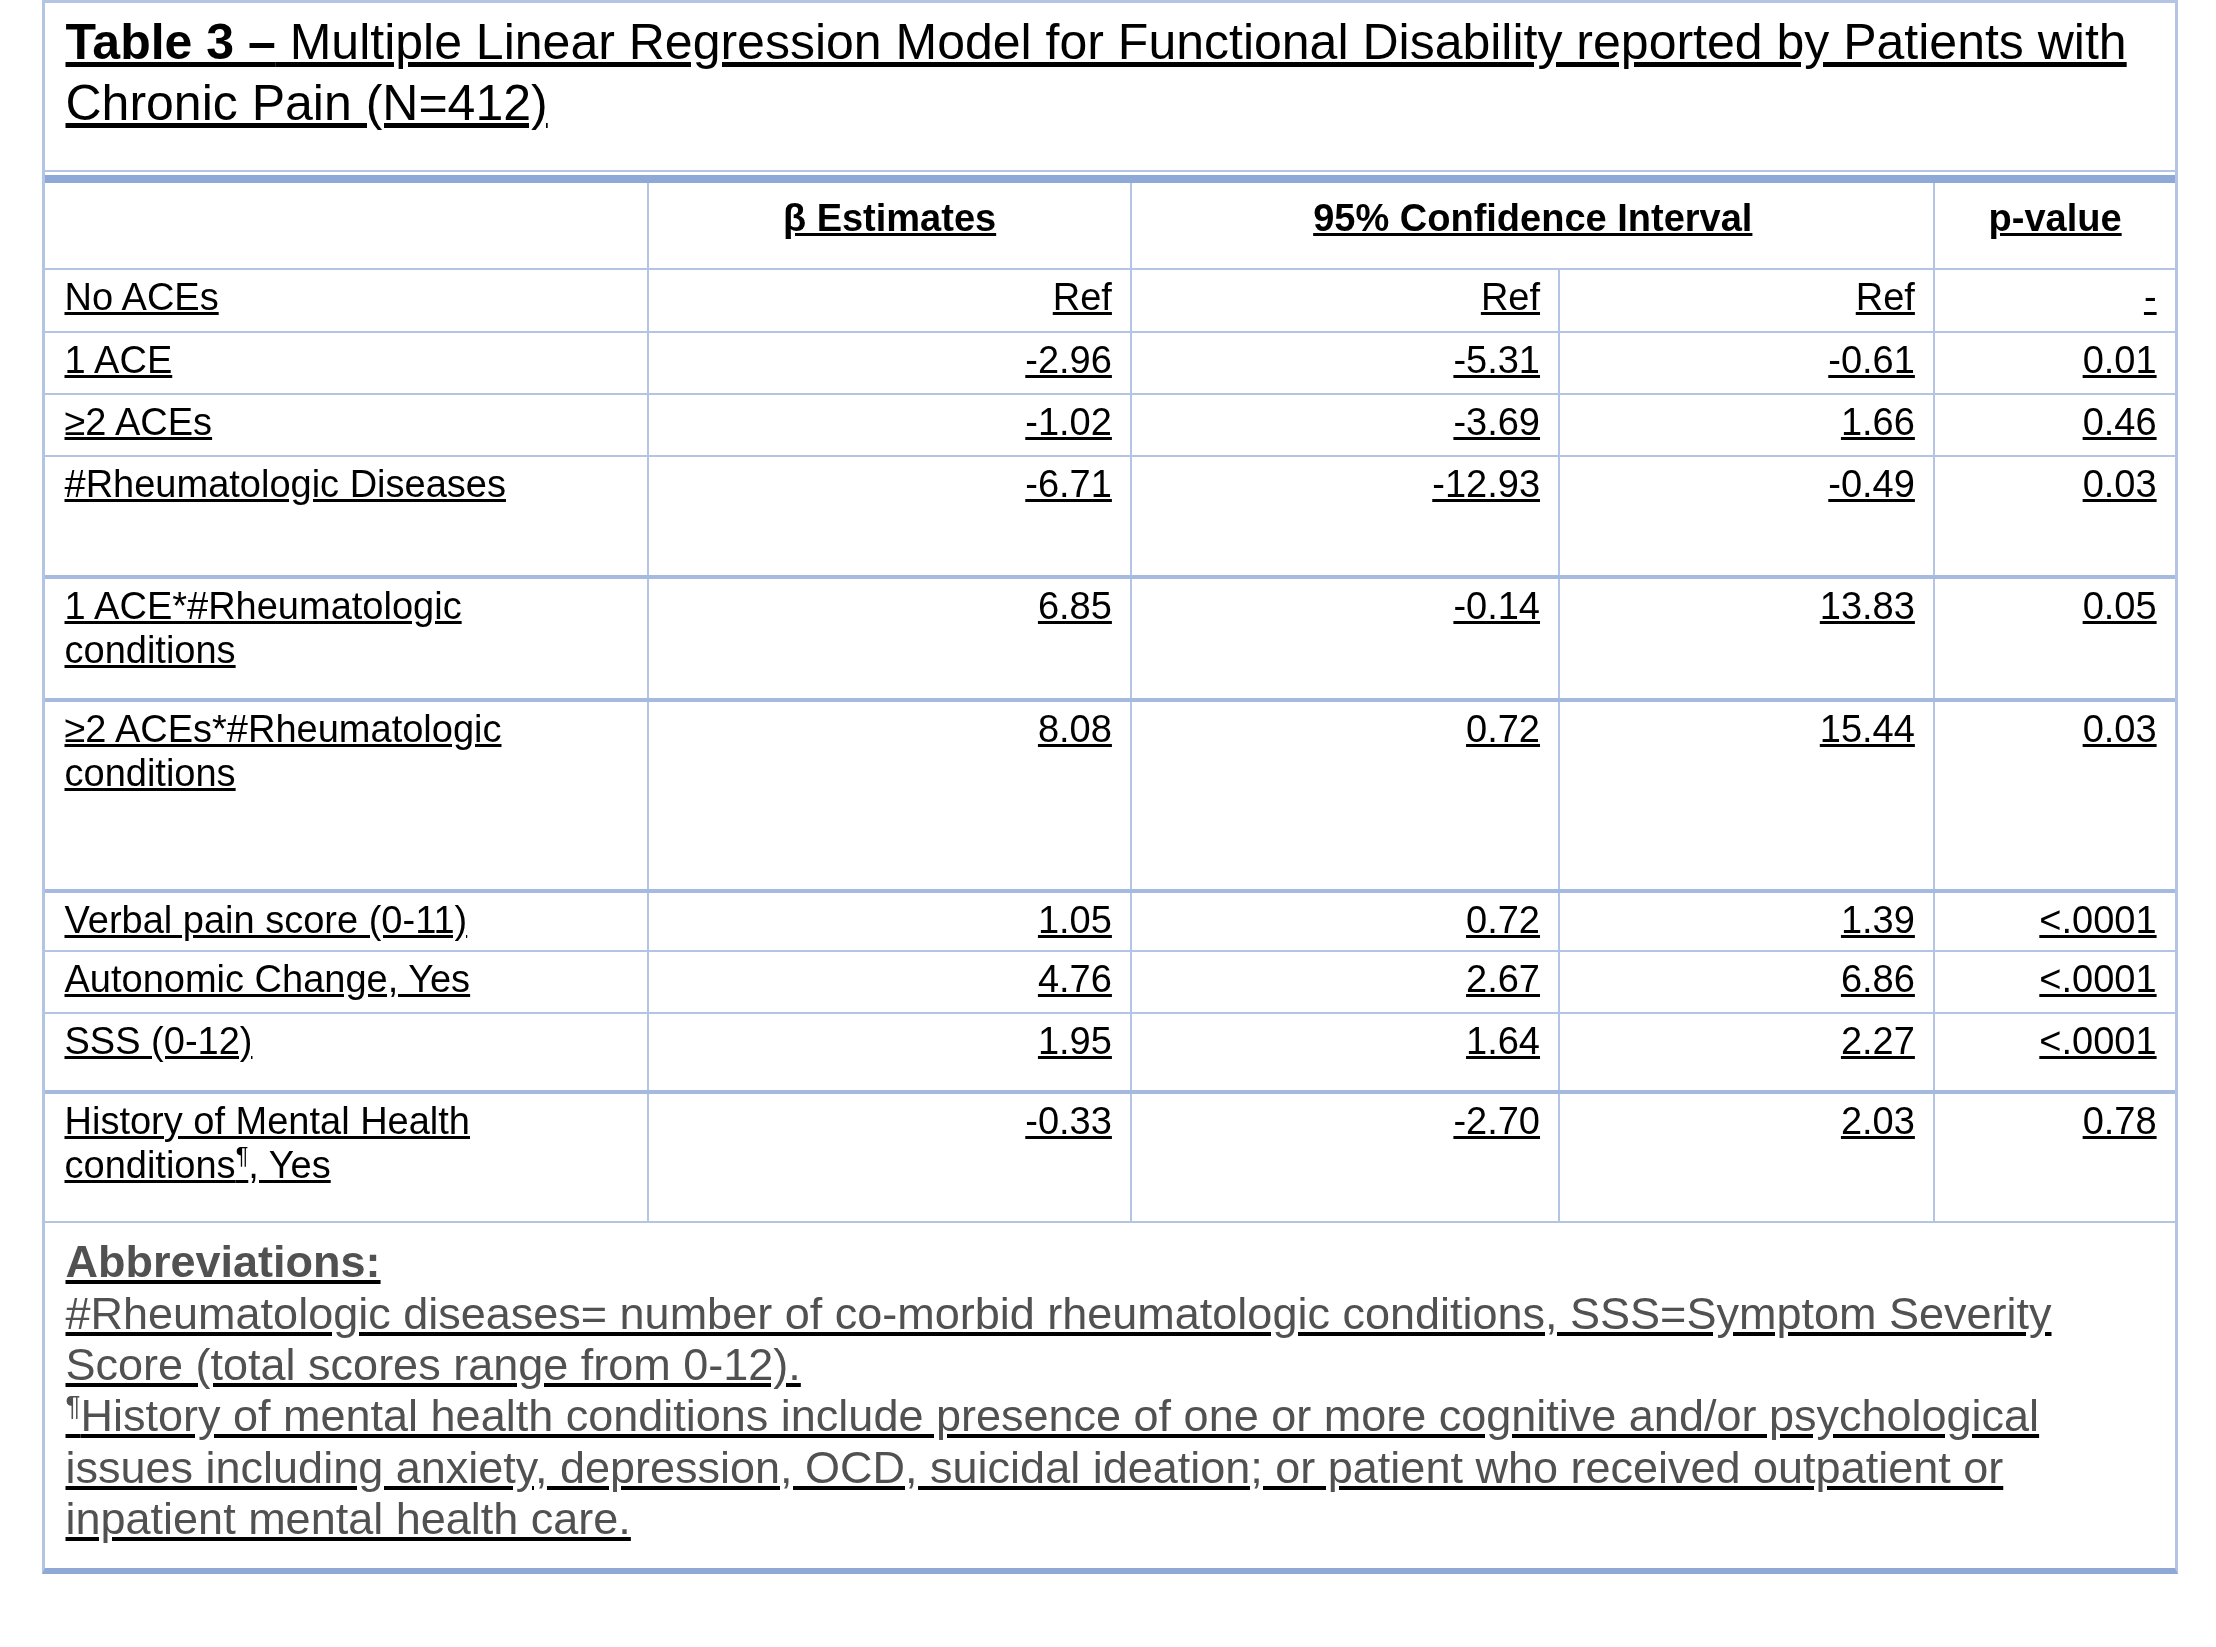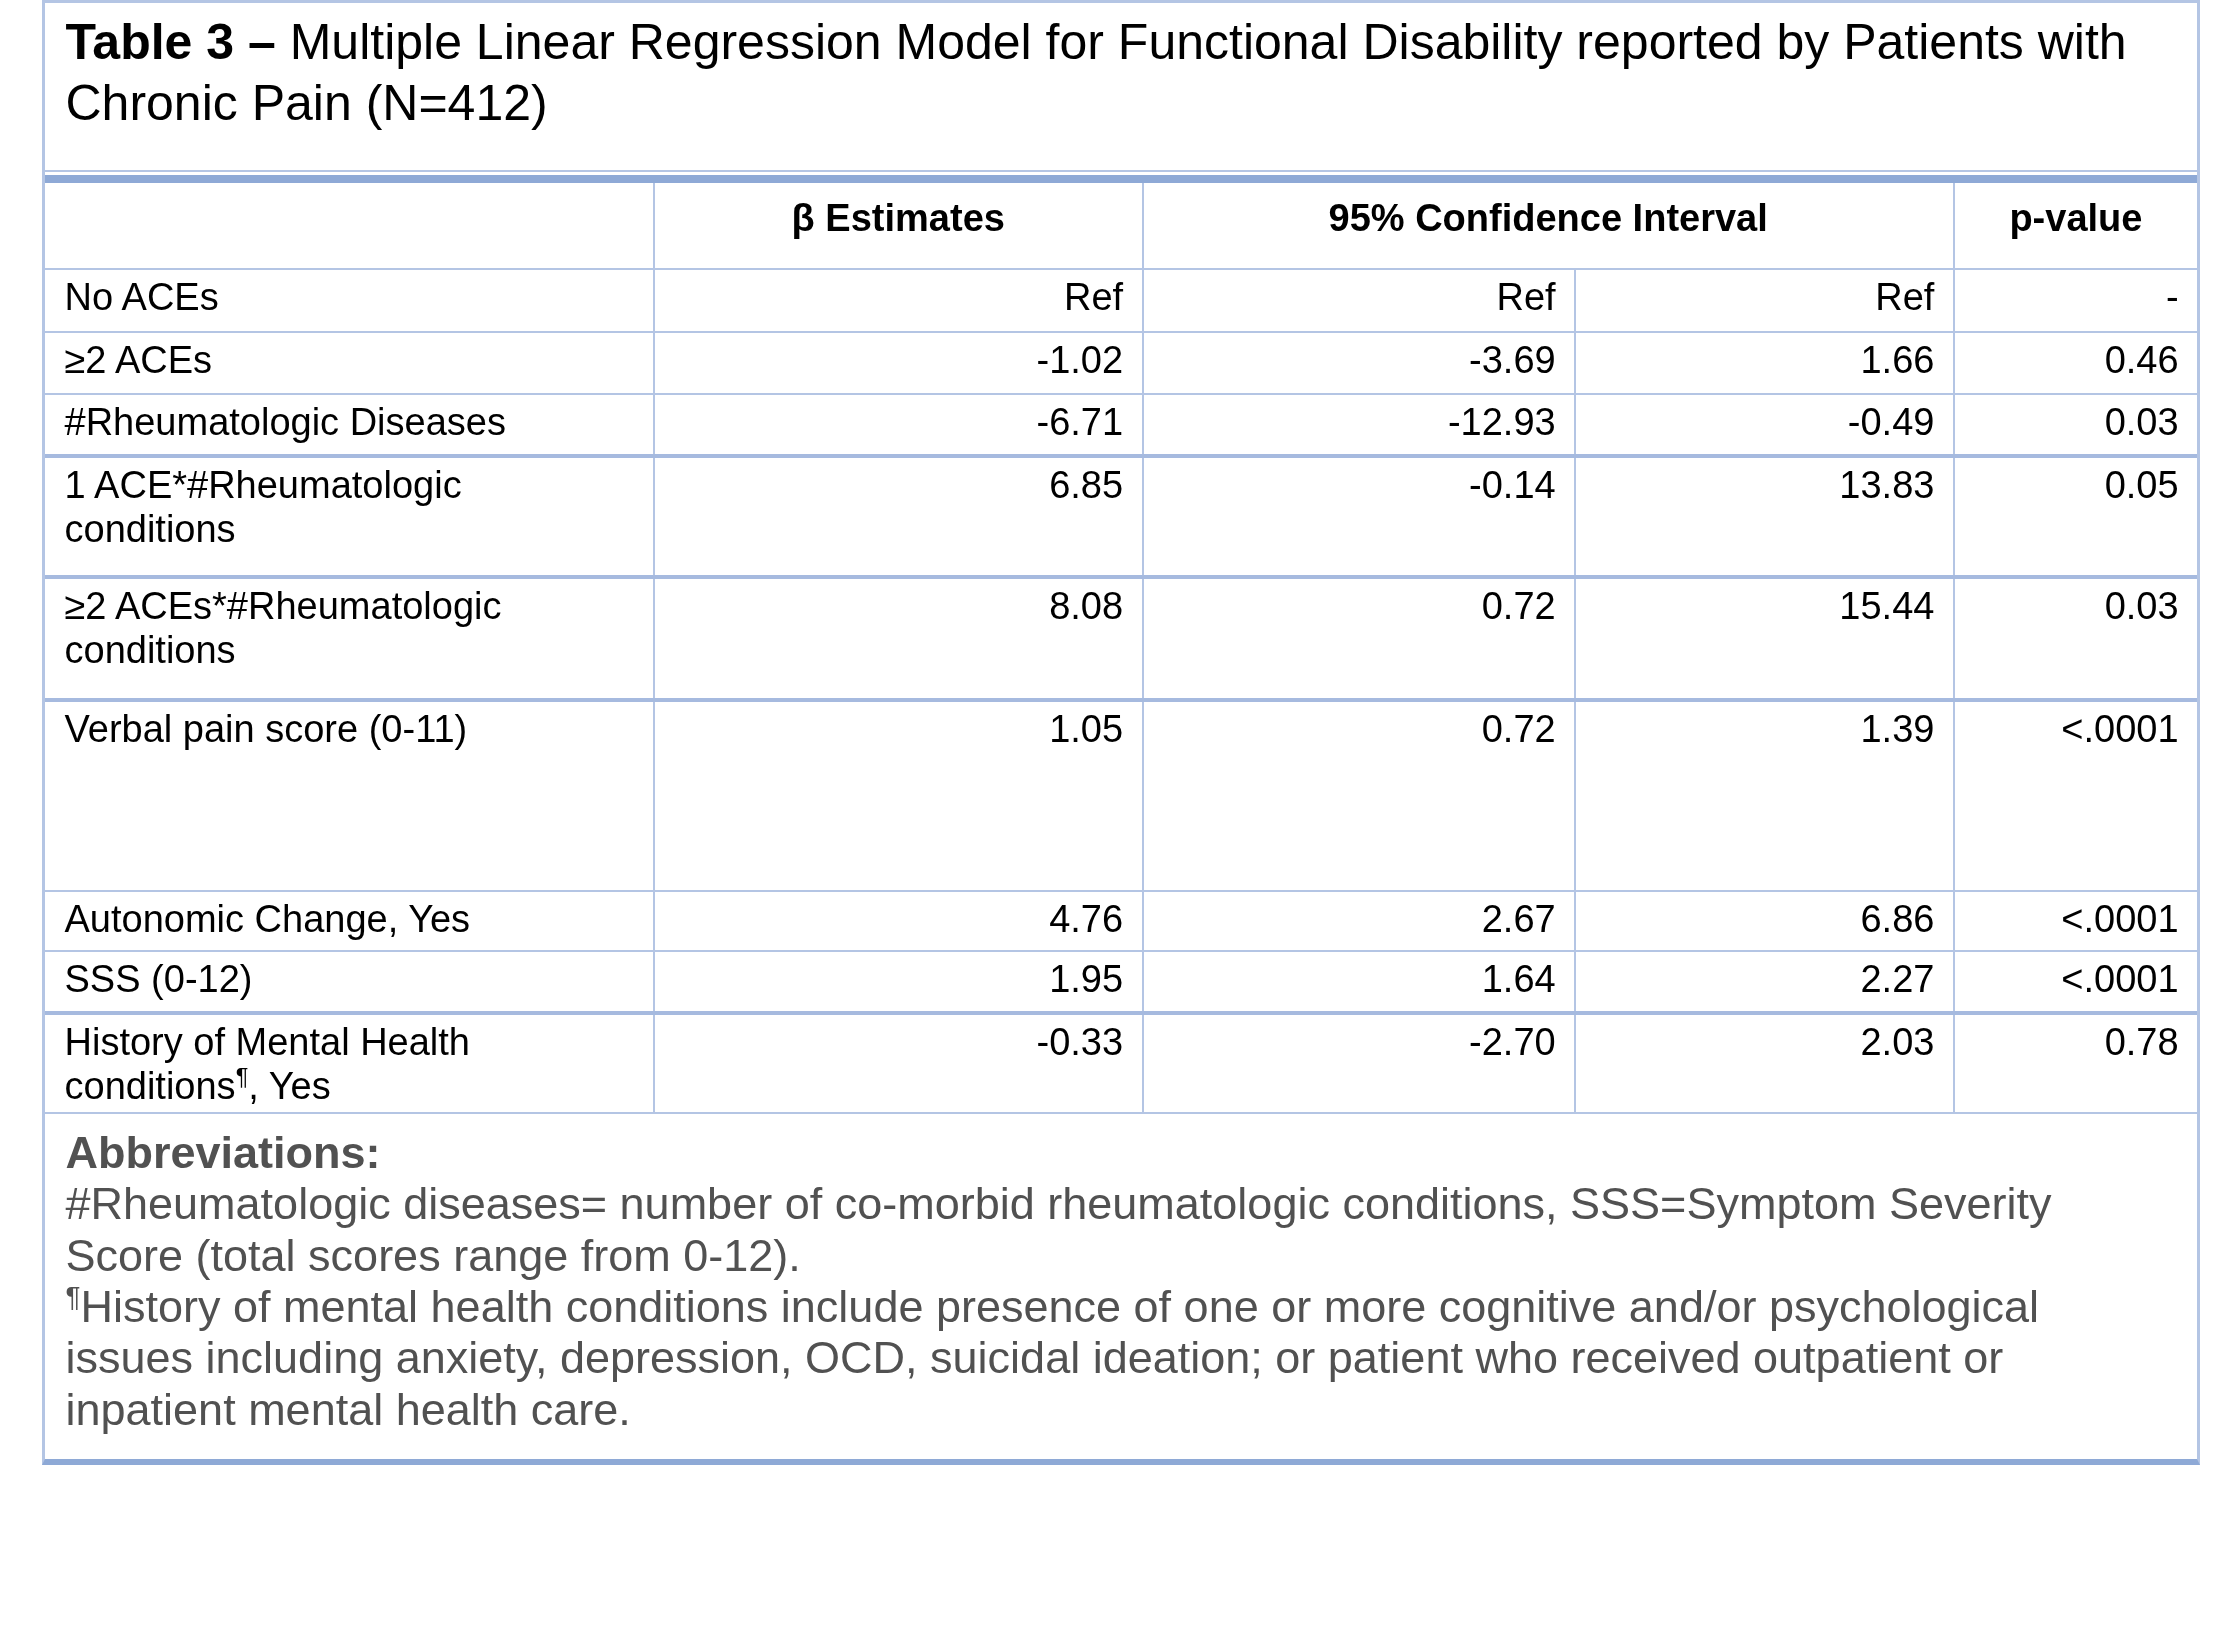--- a/index.html
+++ b/index.html
@@ -13,24 +13,25 @@
   *{box-sizing:border-box;}
   html,body{margin:0;padding:0;}
   body{
     width:2216px;height:1648px;
     background:var(--bg);
     font-family:"Liberation Sans","DejaVu Sans",sans-serif;
     color:var(--ink);
   }
   .page{position:relative;width:2216px;height:1648px;overflow:hidden;background:var(--bg);}
   .table-card{
-    margin-left:42px;margin-right:16px;margin-top:0;
+    margin-left:42px;margin-right:38px;margin-top:0;
     border:3.2px solid var(--grid);
     border-bottom:6.5px solid var(--band);
     background:var(--bg);
+    text-decoration:underline;
   }
   .title-block{
     font-size:50px;line-height:1.22;
     padding:8.6px 27px 36px 20.5px;
     border-bottom:2.7px solid var(--grid);
   }
   .title-bold{font-weight:bold;}
   .band{height:8px;background:var(--band);margin-top:3.8px;}
   table{
     width:100%;
@@ -101,20 +102,27 @@
       </thead>
       <tbody>
           <tr>
             <td class="c-label">No ACEs</td>
             <td class="c-num">Ref</td>
             <td class="c-num">Ref</td>
             <td class="c-num">Ref</td>
             <td class="c-num">-</td>
           </tr>
           <tr>
+            <td class="c-label">1 ACE</td>
+            <td class="c-num">-2.96</td>
+            <td class="c-num">-5.31</td>
+            <td class="c-num">-0.61</td>
+            <td class="c-num">0.01</td>
+          </tr>
+          <tr>
             <td class="c-label">≥2 ACEs</td>
             <td class="c-num">-1.02</td>
             <td class="c-num">-3.69</td>
             <td class="c-num">1.66</td>
             <td class="c-num">0.46</td>
           </tr>
           <tr>
             <td class="c-label">#Rheumatologic Diseases</td>
             <td class="c-num">-6.71</td>
             <td class="c-num">-12.93</td>

